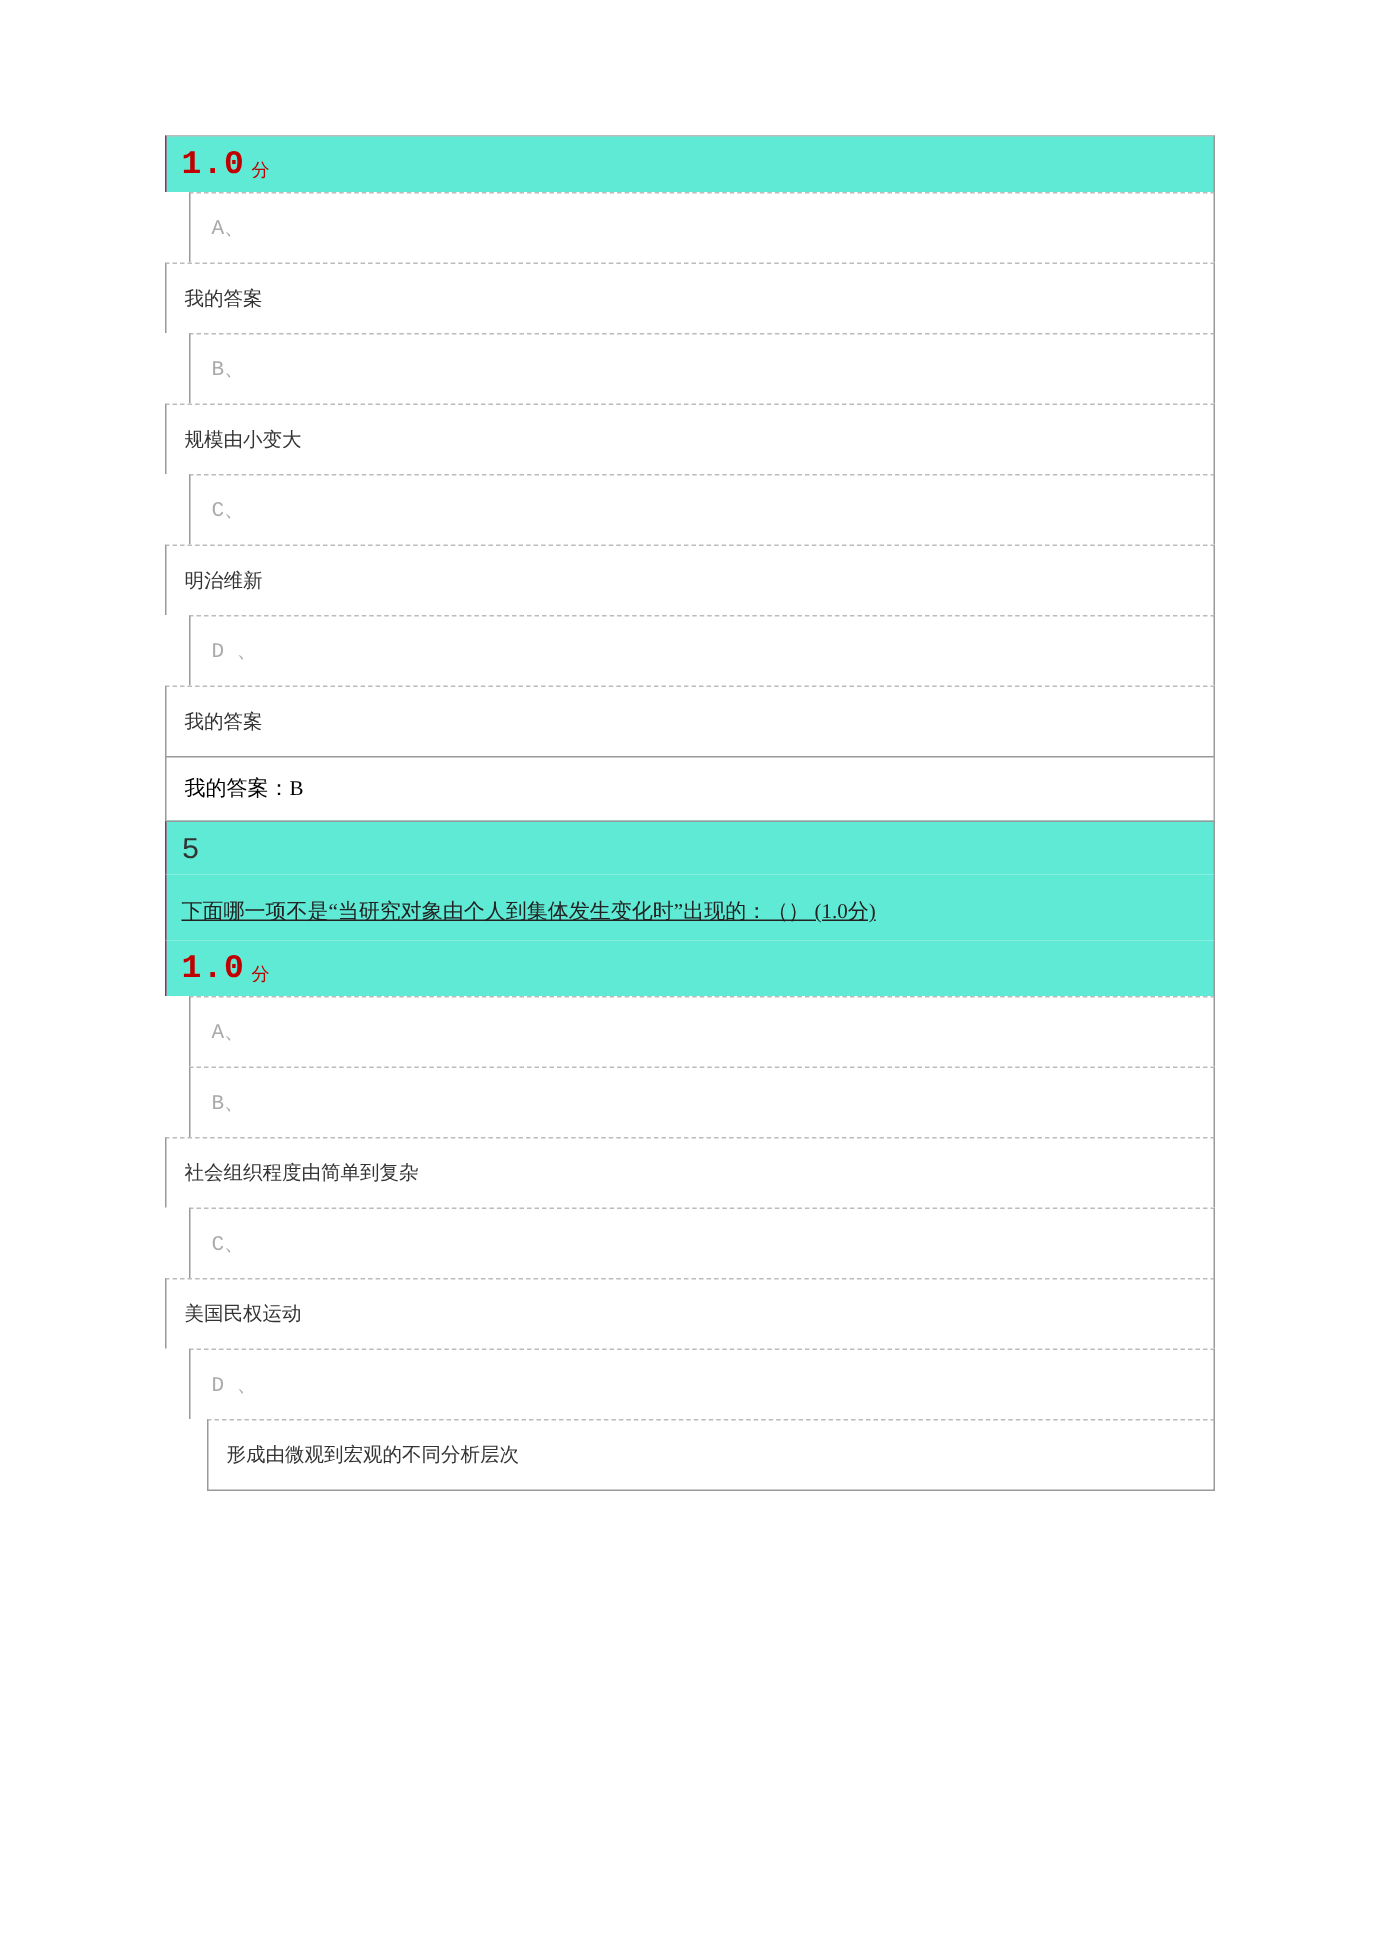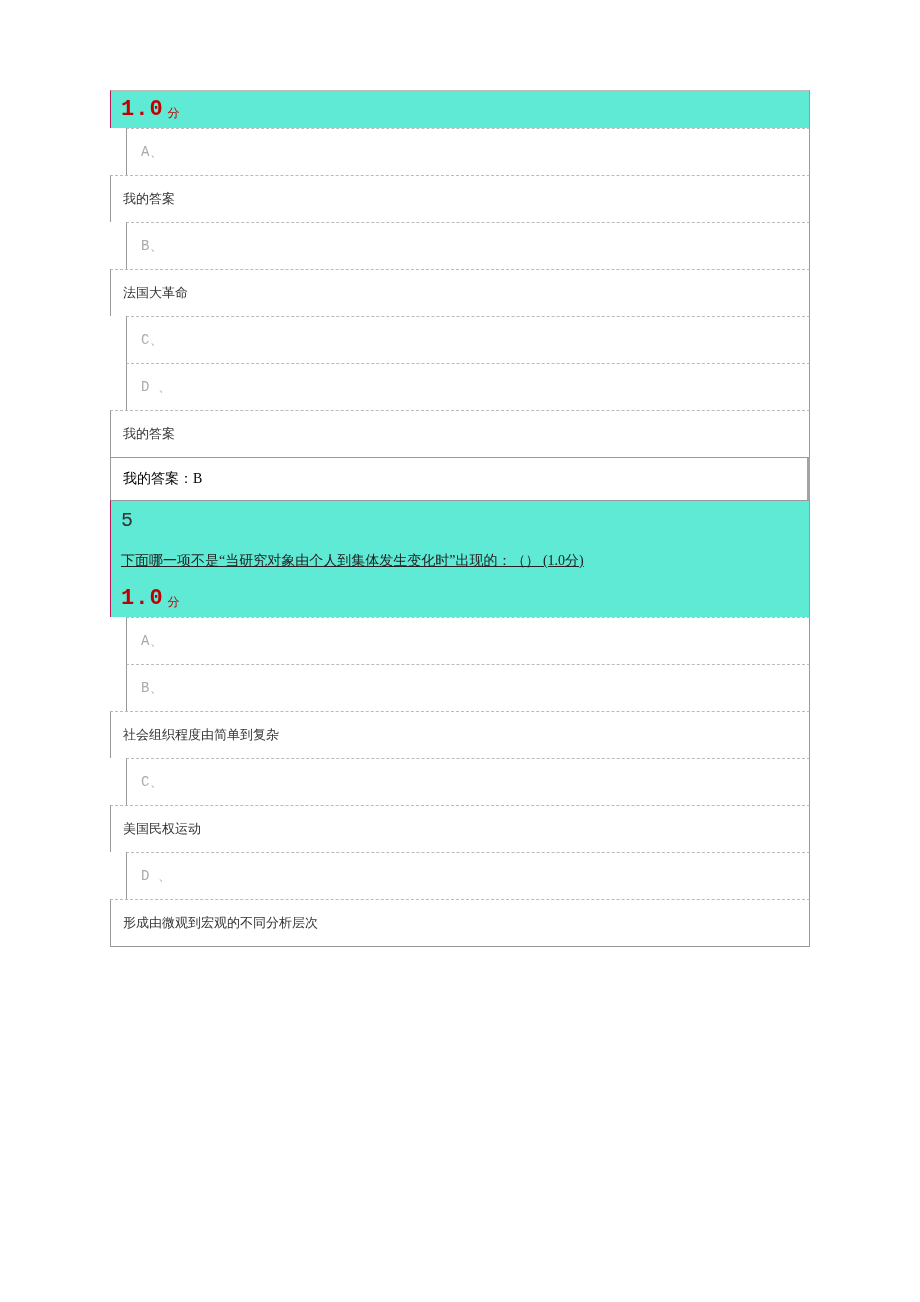--- a/index.html
+++ b/index.html
@@ -57,21 +57,21 @@
     border-left: 1px solid #999;
     border-right: 1px solid #999;
     padding: 14px 12px;
     font-size: 13px;
     color: #333;
   }
   .answer-row {
     background: #fff;
     border-top: 1px solid #999;
     border-left: 1px solid #999;
-    border-right: 3px solid #a3a3a3;
+    border-right: 1px solid #a3a3a3;
     padding: 12px 12px;
     font-size: 14px;
     color: #000;
   }
   .qnum-row {
     border-top: 1px solid #999;
     padding: 8px 10px 4px 10px;
   }
   .qnum {
     font-family: "Courier New", monospace;
@@ -80,45 +80,47 @@
   }
   .qtext-row {
     padding: 16px 10px 10px 10px;
     border-top: none;
     font-size: 14px;
     color: #222;
     text-decoration: underline;
   }
   .last-bottom {
     border-bottom: 1px solid #999;
+    margin-left: 28px;
   }
 </style>
 </head>
 <body>
 
 <div class="page">
 
   <div class="shaded score-row">
     <span class="score-big">1.0</span>
     <span class="score-small">分</span>
   </div>
 
   <div class="option-letter-row">
     <span class="option-letter">A、</span>
   </div>
   <div class="option-text-row">我的答案</div>
 
   <div class="option-letter-row">
     <span class="option-letter">B、</span>
   </div>
-  <div class="option-text-row">法国大革命</div>
+  <div class="option-text-row">规模由小变大</div>
 
   <div class="option-letter-row">
     <span class="option-letter">C、</span>
   </div>
+  <div class="option-text-row">明治维新</div>
 
   <div class="option-letter-row">
     <span class="option-letter">D 、</span>
   </div>
   <div class="option-text-row">我的答案</div>
 
   <div class="answer-row">我的答案：B</div>
 
   <div class="shaded qnum-row">
     <span class="qnum">5</span>

